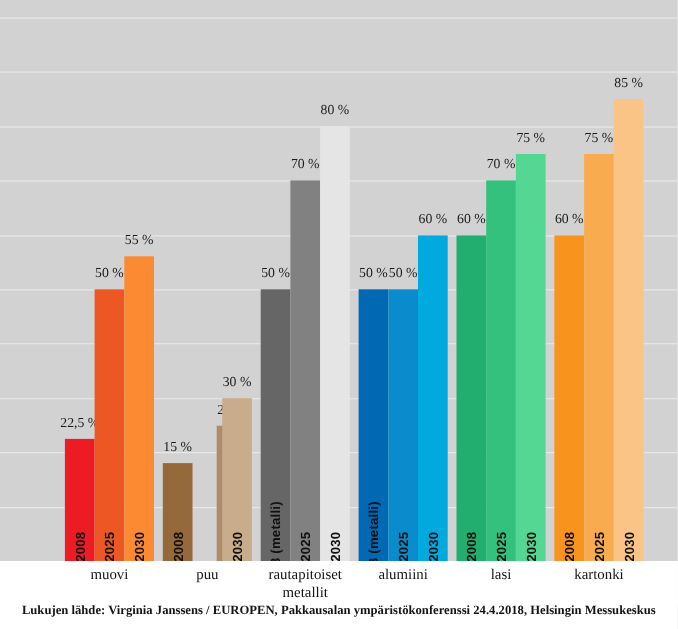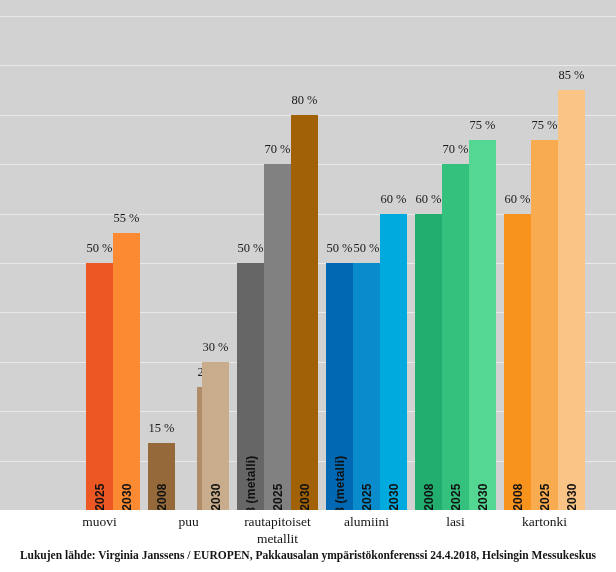--- a/index.html
+++ b/index.html
@@ -139,31 +139,35 @@
         <div class="gridline" style="top: 213.6px;"></div>
         <div class="gridline" style="top: 164.2px;"></div>
         <div class="gridline" style="top: 114.8px;"></div>
         <div class="gridline" style="top: 65.4px;"></div>
         <div class="gridline" style="top: 16px;"></div>
       </div>
   </div>
 
   <div class="bars-layer" id="bars-layer">
       <div class="group" style="left: 59px; width: 81px;">
+        <div class="bar" style="left: 0px; height: 111.15px; background: rgb(237, 28, 36);">
+          <div class="bar-value">22,5 %</div>
+          <div class="bar-year">2008</div>
+        </div>
         <div class="bar" style="left: 27px; height: 247px; background: rgb(236, 87, 36);">
           <div class="bar-value">50 %</div>
           <div class="bar-year">2025</div>
         </div>
         <div class="bar" style="left: 54px; height: 277px; background: rgb(251, 138, 50);">
           <div class="bar-value">55 %</div>
           <div class="bar-year">2030</div>
         </div>
       </div>
       <div class="group" style="left: 148px; width: 81px;">
-        <div class="bar" style="left: 0px; height: 67px; background: rgb(150, 105, 58);">
+        <div class="bar" style="left: 0px; height: 89px; background: rgb(150, 105, 58);">
           <div class="bar-value">15 %</div>
           <div class="bar-year">2008</div>
         </div>
         <div class="bar" style="left: 27px; height: 123.5px; background: rgb(174, 140, 103); margin-left: 22px;">
           <div class="bar-value">25 %</div>
           <div class="bar-year">2025</div>
         </div>
         <div class="bar" style="left: 54px; height: 148.2px; background: rgb(201, 172, 139); text-align: right;">
           <div class="bar-value">30 %</div>
           <div class="bar-year">2030</div>
@@ -171,21 +175,21 @@
       </div>
       <div class="group" style="left: 237px; width: 81px;">
         <div class="bar" style="left: 0px; height: 247px; background: rgb(102, 102, 102);">
           <div class="bar-value">50 %</div>
           <div class="bar-year tall">2008 (metalli)</div>
         </div>
         <div class="bar" style="left: 27px; height: 345.8px; background: rgb(129, 129, 129);">
           <div class="bar-value">70 %</div>
           <div class="bar-year">2025</div>
         </div>
-        <div class="bar" style="left: 54px; height: 395.2px; background: #a16207;">
+        <div class="bar" style="left: 54px; height: 395.2px; background: #e5e5e5;">
           <div class="bar-value">80 %</div>
           <div class="bar-year">2030</div>
         </div>
       </div>
       <div class="group" style="left: 326px; width: 81px;">
         <div class="bar" style="left: 0px; height: 247px; background: rgb(1, 104, 179);">
           <div class="bar-value">50 %</div>
           <div class="bar-year tall">2008 (metalli)</div>
         </div>
         <div class="bar" style="left: 27px; height: 247px; background: rgb(10, 139, 203);">

